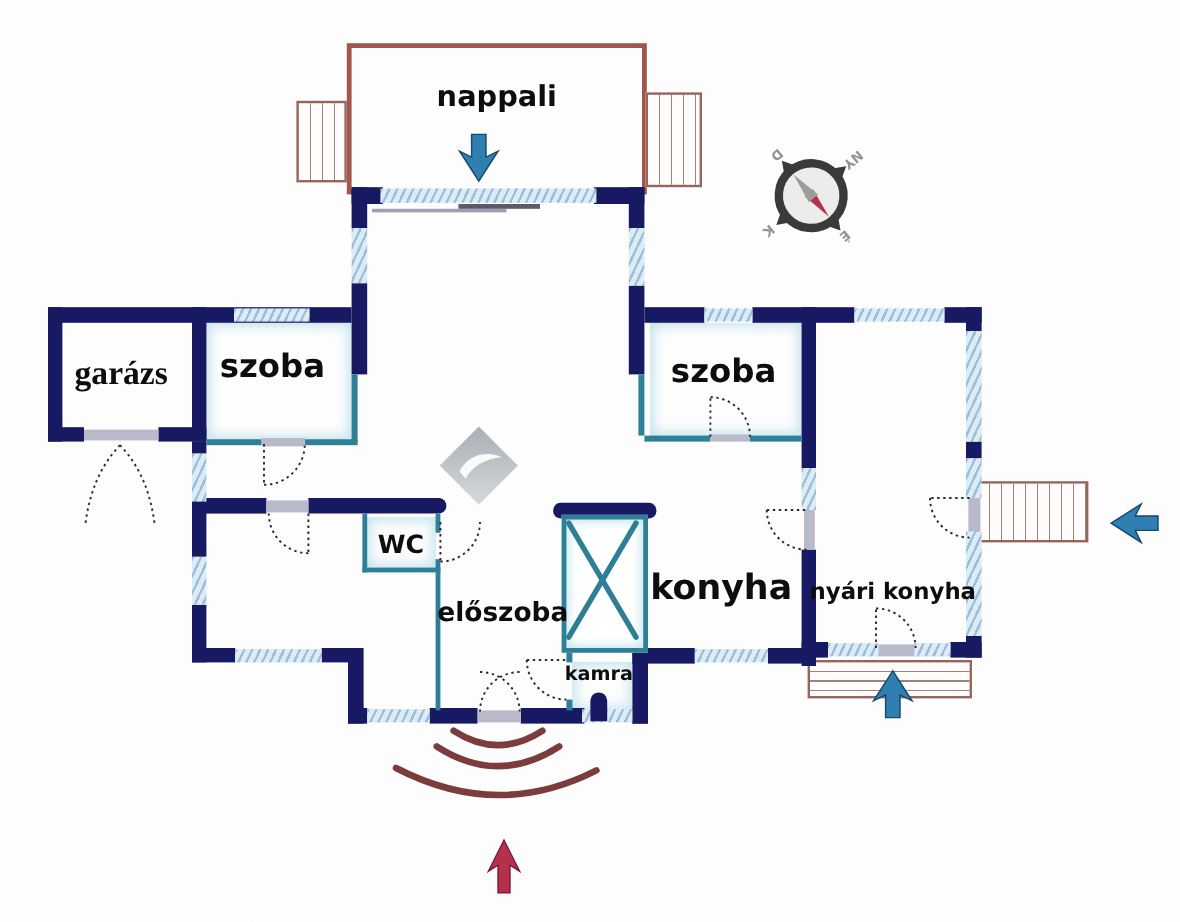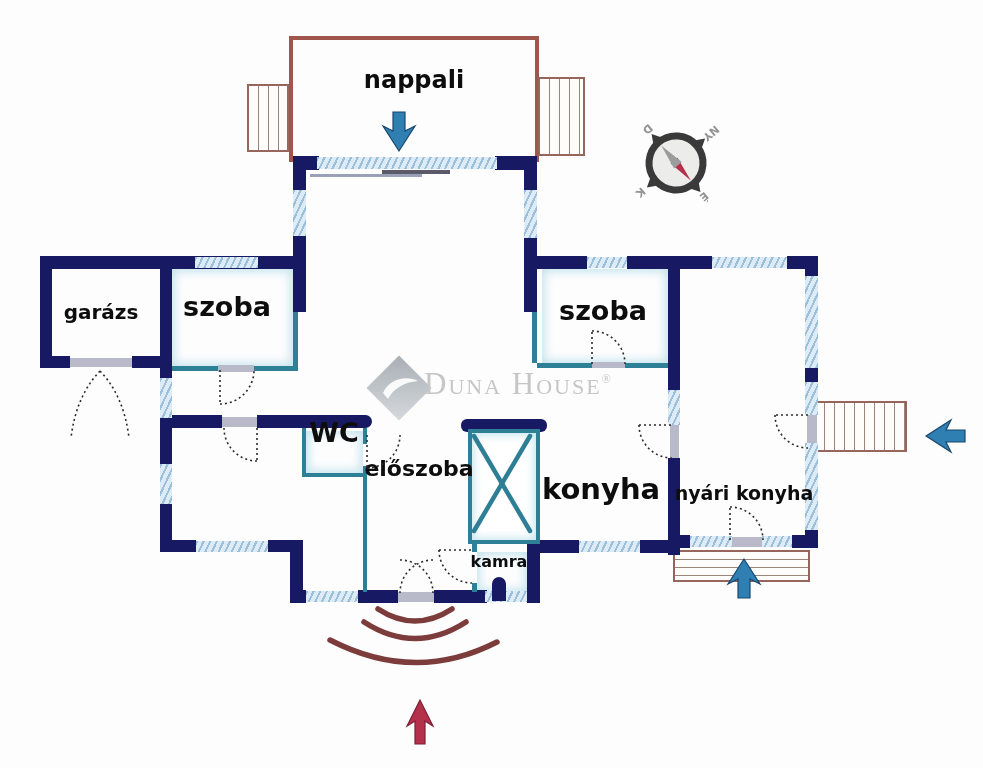--- a/index.html
+++ b/index.html
@@ -135,28 +135,27 @@
       <linearGradient id="gd" x1="0" y1="0" x2="1" y2="1">
         <stop offset="0" stop-color="#a9afb5"></stop>
           <stop offset="1" stop-color="#d5d9dd"></stop>
       </linearGradient>
     </defs>
     <g transform="translate(399,388) rotate(45)">
       <rect x="-23" y="-23" width="46" height="46" fill="url(#gd)"></rect>
     </g>
     <path d="M383,393 C389,379 406,375 418,381 C404,382 393,389 388,399 Z" fill="#ffffff" opacity="0.92"></path>
   </svg>
-  <div id="wm-text"><span>Duna House</span><sup>®</sup></div>
 
   <div class="lbl" style="left:414px;top:80px;font-size:24px;">nappali</div>
-  <div class="lbl" style="left:101px;top:312px;font-size:20px;">garázs</div>
+  <div class="lbl" style="left:101px;top:312px;font-size:28px;font-family:Liberation Serif, serif;">garázs</div>
   <div class="lbl" style="left:227px;top:306px;font-size:27px;">szoba</div>
   <div class="lbl" style="left:603px;top:310px;font-size:27px;">szoba</div>
-  <div class="lbl" style="left:334px;top:432px;font-size:27px;">WC</div>
-  <div class="lbl" style="left:419px;top:468px;font-size:22px;">előszoba</div>
+  <div class="lbl" style="left:334px;top:454px;font-size:21px;">WC</div>
+  <div class="lbl" style="left:419px;top:511px;font-size:22px;">előszoba</div>
   <div class="lbl" style="left:744px;top:493px;font-size:19px;">nyári konyha</div>
   <div class="lbl" style="left:601px;top:489px;font-size:29px;">konyha</div>
   <div class="lbl" style="left:499px;top:561px;font-size:16px;">kamra</div>
 
 
   <svg width="983" height="768" viewBox="0 0 983 768">
 
     <g stroke="#2b2b2b" stroke-width="1.6" fill="none" stroke-dasharray="2 3">
       <path d="M100,371 Q76,396 71,438"></path>
       <path d="M100,371 Q124,396 129,438"></path>

